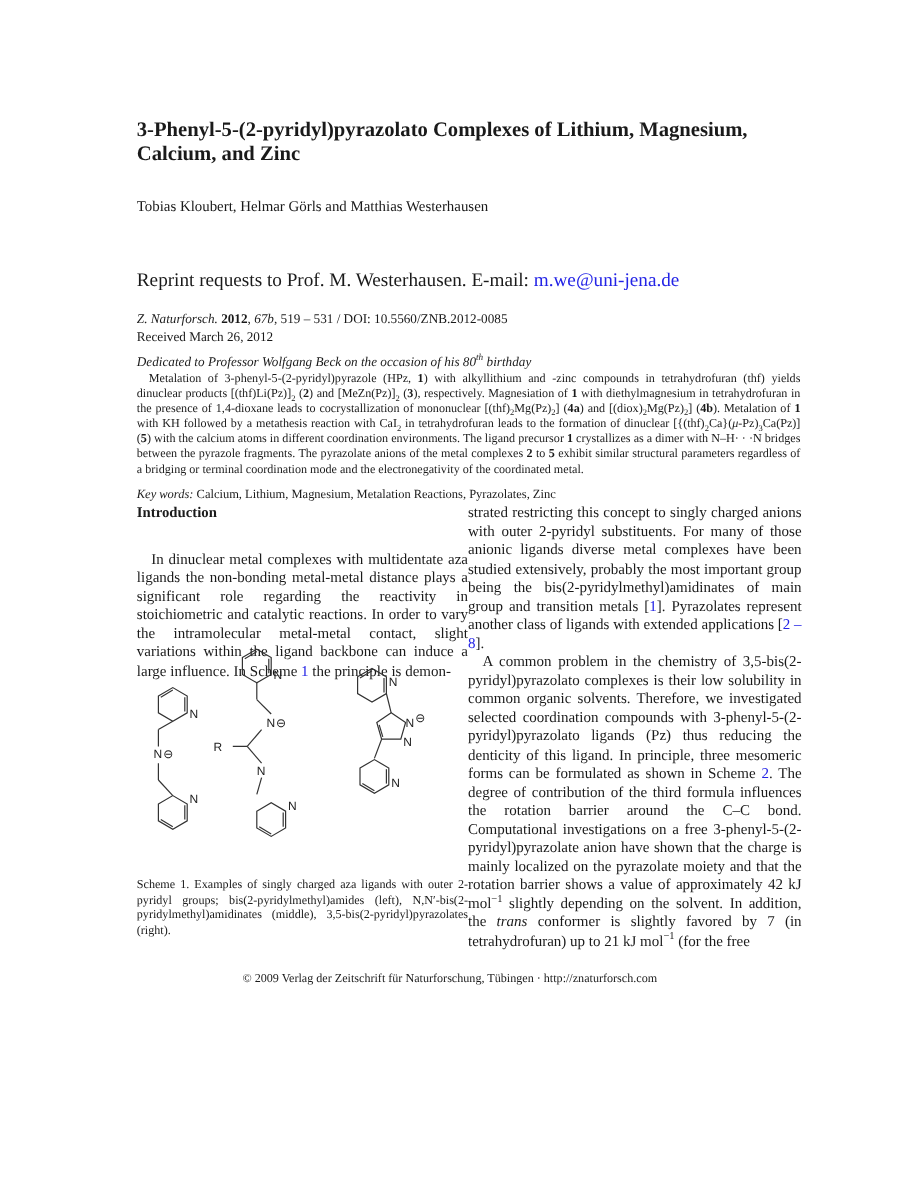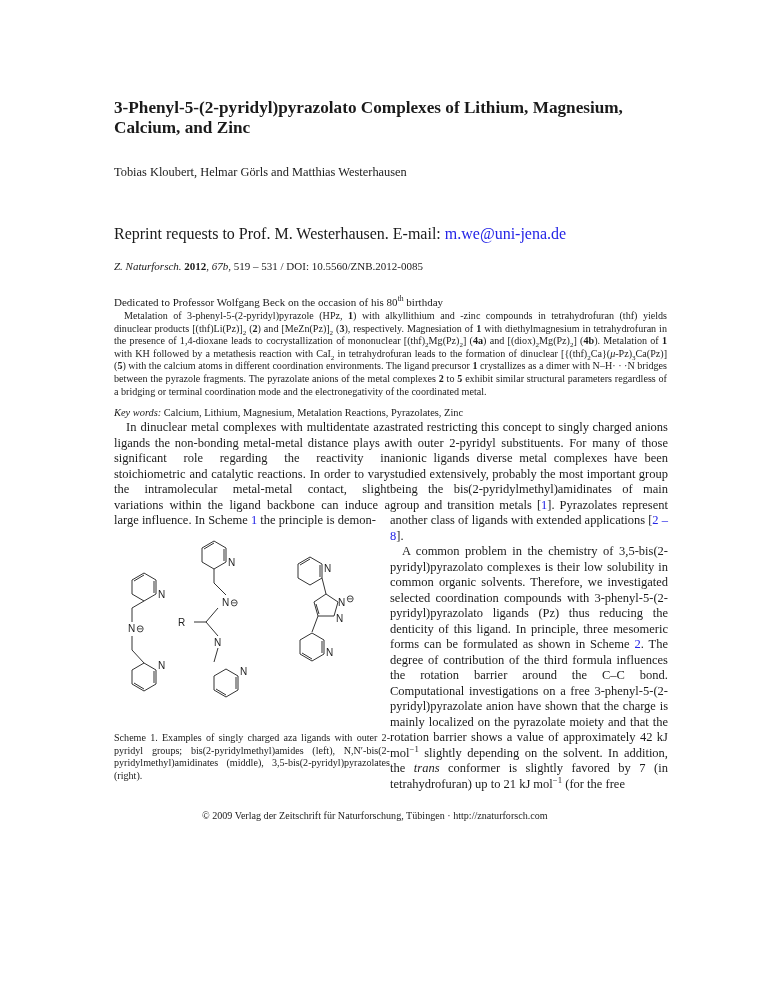--- a/index.html
+++ b/index.html
@@ -2,21 +2,21 @@
 <html><head>
 <meta charset="utf-8">
 <style>
   html, body { margin:0; padding:0; background:#fff; }
   body { width:768px; height:994px; position:relative; overflow:hidden; font-family:"Liberation Serif", serif; color:#1a1a1a; }
   .title { position:absolute; left:114px; top:98px; width:560px; font-weight:bold; font-size:17.2px; line-height:20px; margin:0; }
   .authors { position:absolute; left:114px; top:165px; font-size:12.4px; }
   .affil { position:absolute; left:114px; top:186px; font-size:11px; line-height:15px; }
   .reprint { position:absolute; left:114px; top:225px; font-size:16px; }
   .citation { position:absolute; left:114px; top:259px; font-size:11px; line-height:15px; }
-  .dedic { position:absolute; left:114px; top:296px; font-size:11px; }
+  .dedic { position:absolute; left:114px; top:296px; font-size:11px; font-style:italic; }
   .abstract { position:absolute; left:114px; top:310px; width:553px; font-size:10.1px; line-height:12.6px; text-align:justify; text-indent:10px; margin:0; }
   .keywords { position:absolute; left:114px; top:416px; font-size:10.4px;margin-top:27px; }
   .link { color:#2323e6; }
   i { font-style:italic; }
   b { font-weight:bold; }
   sub, sup { font-size:70%; line-height:0; }
   .col { position:absolute; width:276px; font-size:12.5px; line-height:15.5px; text-align:justify; }
   .col-left { left:114px; top:420px; }
   .col-right { left:390px; top:420px; width:278px; }
   .sec-head { font-weight:bold; font-size:12.3px; margin:0 0 23px 0; }
@@ -35,29 +35,31 @@
 
 <div class="affil">
 </div>
 
 <div class="reprint">
   <span>Reprint requests to Prof. M. Westerhausen. E-mail: </span><span class="link">m.we@uni-jena.de</span>
 </div>
 
 <div class="citation">
   <div><i>Z. Naturforsch.</i> <b>2012</b>, <i>67b</i><span>, 519 – 531  / DOI: 10.5560/ZNB.2012-0085</span></div>
+  <div>Received March 26, 2012</div>
 </div>
 
 <div class="dedic"><span>Dedicated to Professor Wolfgang Beck on the occasion of his 80</span><sup>th</sup><span> birthday</span></div>
 
 <p class="abstract">Metalation of 3-phenyl-5-(2-pyridyl)pyrazole (HPz, <b>1</b>) with alkyllithium and -zinc compounds in tetrahydrofuran (thf) yields dinuclear products [(thf)Li(Pz)]<sub>2</sub> (<b>2</b>) and [MeZn(Pz)]<sub>2</sub> (<b>3</b>), respectively. Magnesiation of <b>1</b> with diethylmagnesium in tetrahydrofuran in the presence of 1,4-dioxane leads to cocrystallization of mononuclear [(thf)<sub>2</sub>Mg(Pz)<sub>2</sub>] (<b>4a</b>) and [(diox)<sub>2</sub>Mg(Pz)<sub>2</sub>] (<b>4b</b>). Metalation of <b>1</b> with KH followed by a metathesis reaction with CaI<sub>2</sub> in tetrahydrofuran leads to the formation of dinuclear [{(thf)<sub>2</sub>Ca}(<i>μ</i>-Pz)<sub>3</sub>Ca(Pz)] (<b>5</b>) with the calcium atoms in different coordination environments. The ligand precursor <b>1</b> crystallizes as a dimer with N–H· · ·N bridges between the pyrazole fragments. The pyrazolate anions of the metal complexes <b>2</b> to <b>5</b> exhibit similar structural parameters regardless of a bridging or terminal coordination mode and the electronegativity of the coordinated metal.</p>
 
 <div class="keywords" style="top:380px;"><i>Key words:</i><span> Calcium, Lithium, Magnesium, Metalation Reactions, Pyrazolates, Zinc</span></div>
 
 <div class="col col-left">
+  <h2 class="sec-head">Introduction</h2>
   <p class="para"><span>In dinuclear metal complexes with multidentate aza ligands the non-bonding metal-metal distance plays a significant role regarding the reactivity in stoichiometric and catalytic reactions. In order to vary the intramolecular metal-metal contact, slight variations within the ligand backbone can induce a large influence. In Scheme </span><span class="link">1</span><span> the principle is demon-</span></p>
 </div>
 
 <div class="col col-right">
   <p class="para noindent"><span>strated restricting this concept to singly charged anions with outer 2-pyridyl substituents. For many of those anionic ligands diverse metal complexes have been studied extensively, probably the most important group being the bis(2-pyridylmethyl)amidinates of main group and transition metals [</span><span class="link">1</span><span>]. Pyrazolates represent another class of ligands with extended applications [</span><span class="link">2 – 8</span><span>].</span></p>
   <p class="para"><span>A common problem in the chemistry of 3,5-bis(2-pyridyl)pyrazolato complexes is their low solubility in common organic solvents. Therefore, we investigated selected coordination compounds with 3-phenyl-5-(2-pyridyl)pyrazolato ligands (Pz) thus reducing the denticity of this ligand. In principle, three mesomeric forms can be formulated as shown in Scheme </span><span class="link">2</span><span>. The degree of contribution of the third formula influences the rotation barrier around the C–C bond. Computational investigations on a free 3-phenyl-5-(2-pyridyl)pyrazolate anion have shown that the charge is mainly localized on the pyrazolate moiety and that the rotation barrier shows a value of approximately 42 kJ mol</span><sup>−1</sup><span> slightly depending on the solvent. In addition, the </span><i>trans</i> <span> conformer is slightly favored by 7 (in tetrahydrofuran) up to 21 kJ mol</span><sup>−1</sup><span> (for the free</span></p>
 </div>
 
 <div class="scheme">
   <svg width="276" height="260" viewBox="0 0 276 260" stroke="#333" stroke-width="1" fill="none" font-family="Liberation Sans, sans-serif" font-size="10">

